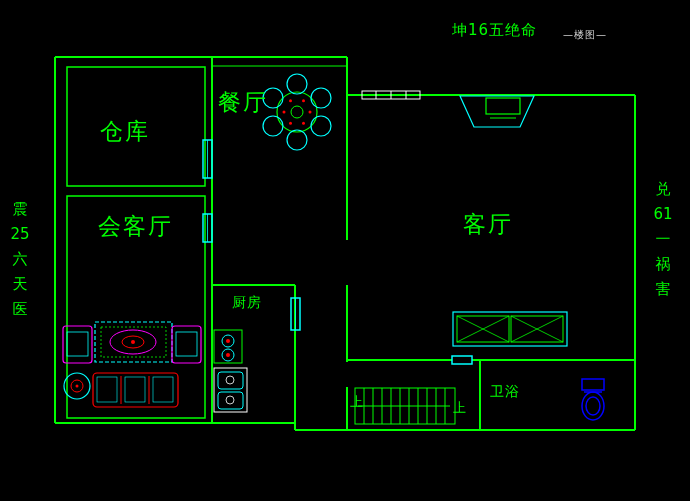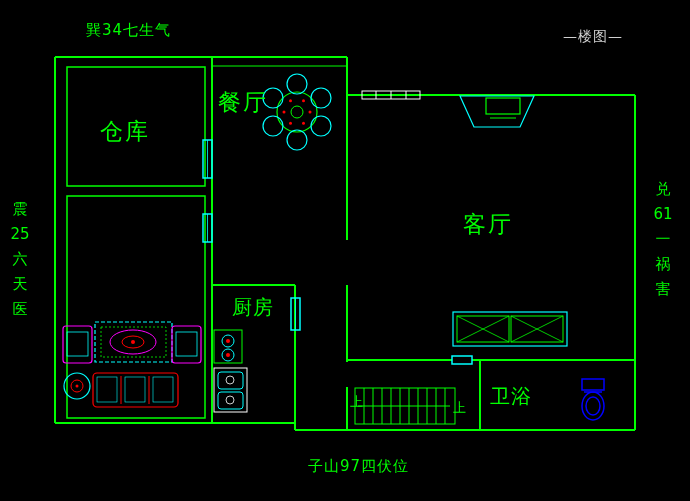--- a/index.html
+++ b/index.html
@@ -7,27 +7,27 @@
     position:relative;
     width:690px; height:501px;
     background:#000000;
     overflow:hidden;
     font-family:"DejaVu Sans", "Liberation Sans", sans-serif;
   }
   .plan-svg { position:absolute; left:0; top:0; }
   .lbl { position:absolute; color:#00ff00; white-space:nowrap; }
   .compass { font-size:15px; letter-spacing:1px; }
   .room { font-size:23px; letter-spacing:2px; }
-  .room-sm { font-size:20px; letter-spacing:1px; }
+  .room-sm { font-size:14px; letter-spacing:1px; }
   .tiny { font-size:13px; }
   .vertical {
     white-space:pre-line; text-align:center;
     line-height:25px; font-size:15px; width:26px;
   }
-  .floor-title { color:#d0d0d0; font-size:14px; letter-spacing:1px; }
+  .floor-title { color:#d0d0d0; font-size:10px; letter-spacing:1px; }
 </style>
 </head>
 <body>
 
 <div class="canvas">
 
   <svg class="plan-svg" width="690" height="501" viewBox="0 0 690 501">
 
     <g stroke="#00ff00" stroke-width="2" fill="none">
       <line x1="55" y1="57" x2="347" y2="57"></line>
@@ -165,38 +165,38 @@
     </g>
 
     <g fill="none" stroke="#0000ff" stroke-width="1.5">
       <rect x="582" y="379" width="22" height="11"></rect>
       <line x1="584" y1="392" x2="602" y2="392"></line>
       <ellipse cx="593" cy="406" rx="11" ry="14"></ellipse>
       <ellipse cx="593" cy="406" rx="7" ry="9"></ellipse>
     </g>
   </svg>
 
-  <div class="lbl compass" style="left:86px;  top:21px;">巽34七生气</div>
+  <div class="lbl compass" style="left:452px; top:21px;">坤16五绝命</div>
   <div class="lbl floor-title" style="left:563px; top:28px;">—楼图—</div>
 
   <div class="lbl vertical" style="left:7px;   top:197px;">震
 25
 六
 天
 医</div>
   <div class="lbl vertical" style="left:650px; top:177px;">兑
 61
 一
 祸
 害</div>
 
-  <div class="lbl compass" style="left:308px; top:457px;">子山97四伏位</div>
 
   <div class="lbl room" style="left:100px; top:116px;font-family:Liberation Mono, monospace;">仓库</div>
   <div class="lbl room" style="left:218px; top:87px;">餐厅</div>
+  <div class="lbl room" style="left:98px;  top:211px;">会客厅</div>
   <div class="lbl room" style="left:463px; top:209px;">客厅</div>
   <div class="lbl room-sm" style="left:232px; top:294px;">厨房</div>
   <div class="lbl room-sm" style="left:490px; top:383px;">卫浴</div>
 
   <div class="lbl tiny" style="left:350px; top:393px;">上</div>
   <div class="lbl tiny" style="left:453px; top:399px;">上</div>
 
 </div>
 
 </body></html>

